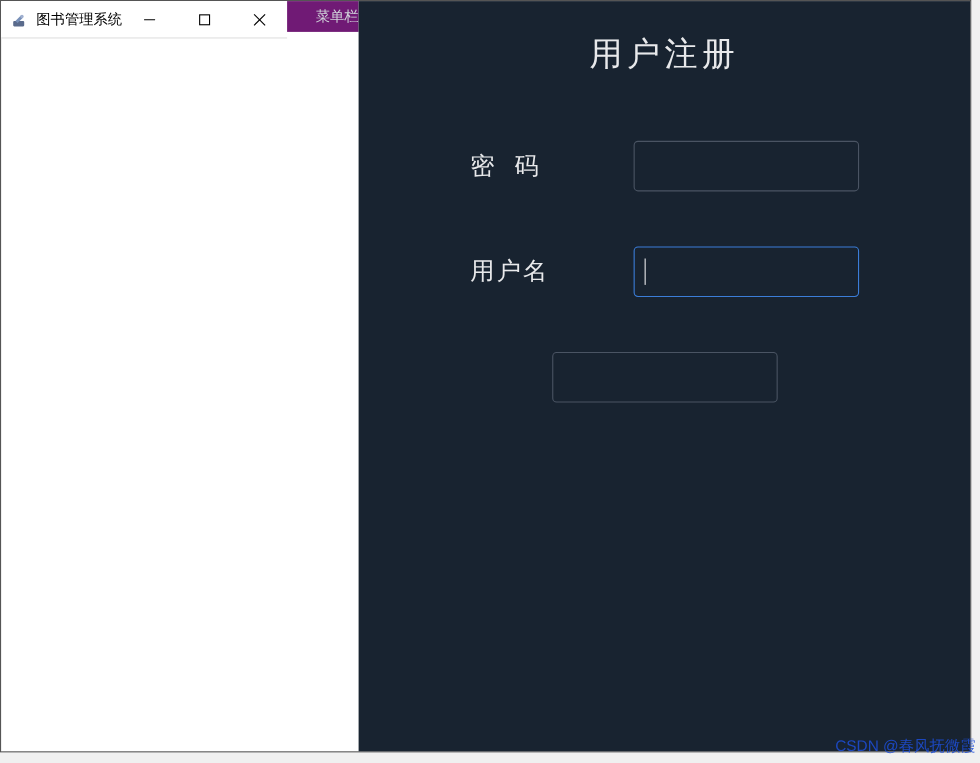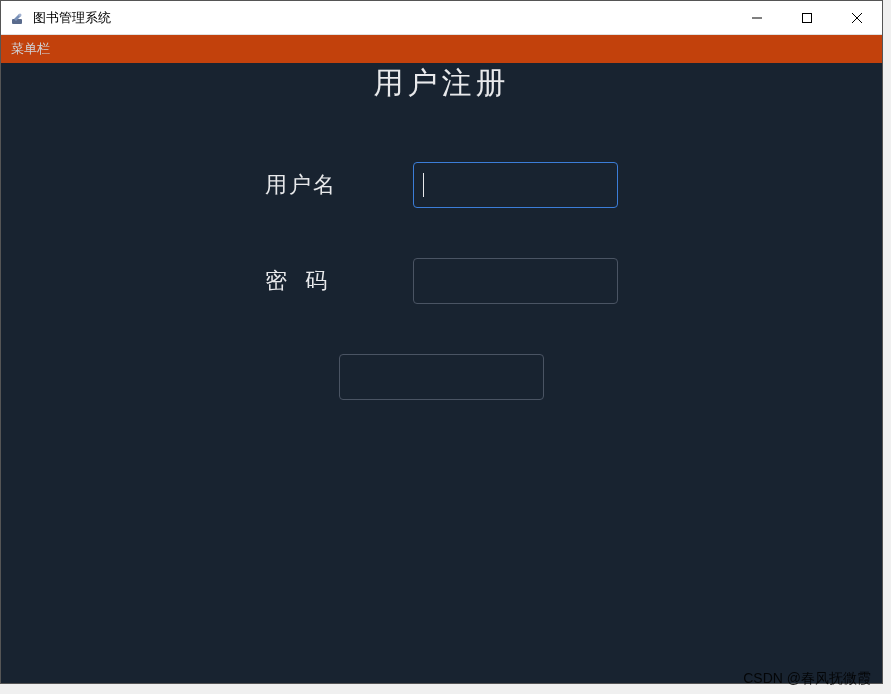--- a/index.html
+++ b/index.html
@@ -13,21 +13,20 @@
       width: 891px;
       height: 694px;
       overflow: hidden;
     }
     .window {
       width: 883px;
       height: 684px;
       background: #ffffff;
       border: 1px solid #555;
       display: flex;
-      flex-direction: column;
     }
     .titlebar {
       height: 34px;
       background: #ffffff;
       display: flex;
       align-items: center;
       padding-left: 8px;
       border-bottom: 1px solid #e0e0e0;
     }
     .titlebar-icon {
@@ -52,36 +51,37 @@
       height: 100%;
       display: flex;
       align-items: center;
       justify-content: center;
       font-size: 13px;
       color: #000;
       cursor: pointer;
     }
     .menubar {
       height: 28px;
-      background: #c2410c;
-      display: flex;
-      align-items: center;
-      padding-left: 10px;
+      background: #701a75;
+      display: flex;
+      align-items: center;
+      padding-left: 26px;
     }
     .menubar-item {
       color: #d0d4da;
       font-size: 13px;
       cursor: pointer;
     }
     .content {
       flex: 1;
       background: #182330;
       display: flex;
       flex-direction: column;
       align-items: center;
+      padding-top: 28px;
     }
     .page-title {
       color: #e8e9eb;
       font-size: 30px;
       font-weight: normal;
       letter-spacing: 4px;
       margin-bottom: 58px;
     }
     .form-row {
       display: flex;
@@ -123,22 +123,22 @@
       letter-spacing: 8px;
       text-indent: 8px;
       cursor: pointer;
       display: flex;
       align-items: center;
       justify-content: center;
     }
     .watermark {
       position: absolute;
       bottom: 6px;
-      right: 20px;
-      color: #000000;
+      right: 4px;
+      color: #1d4ed8;
       font-size: 14px;
       opacity: 0.85;
     }
     .cursor-caret {
       position: absolute;
       width: 1px;
       height: 24px;
       background: #e8e9eb;
     }
     .input-wrap {
@@ -179,32 +179,32 @@
   </div>
 
   <div class="menubar">
     <div class="menubar-item">菜单栏</div>
   </div>
 
   <div class="content">
     <h1 class="page-title">用户注册</h1>
 
     <div class="form-row">
+      <div class="form-label">密  码</div>
+      <input type="password" class="form-input" value="" style="">
+    </div>
+
+    <div class="form-row">
       <div class="form-label">用户名</div>
       <div class="input-wrap">
         <input type="text" class="form-input focused" autofocus="" value="" style="">
         <div class="cursor-caret" style="left:10px; top:11px;"></div>
       </div>
     </div>
 
     <div class="form-row">
-      <div class="form-label">密  码</div>
-      <input type="password" class="form-input" value="" style="">
-    </div>
-
-    <div class="form-row">
       <input type="password" class="form-input" value="" style="">
     </div>
 
   </div>
 </div>
 
 <div class="watermark">CSDN @春风抚微霞</div>
 
 </body></html>

